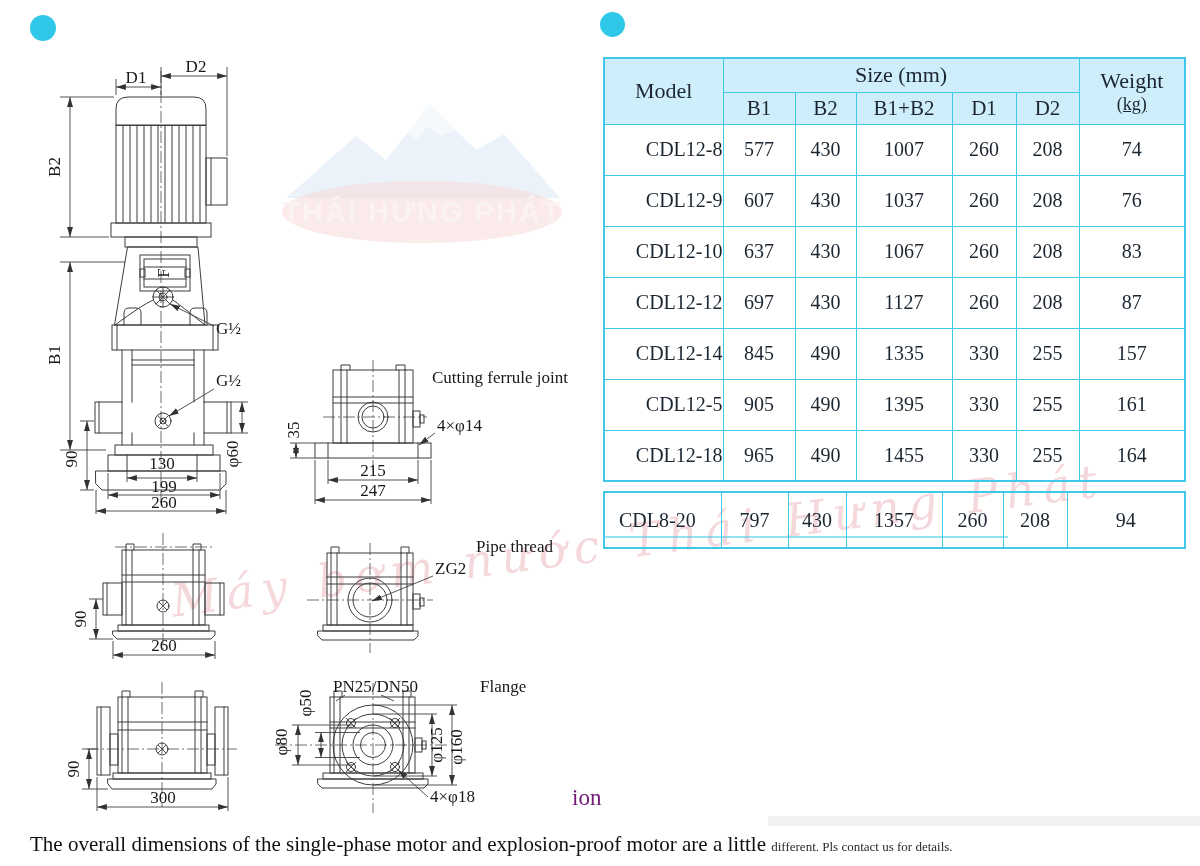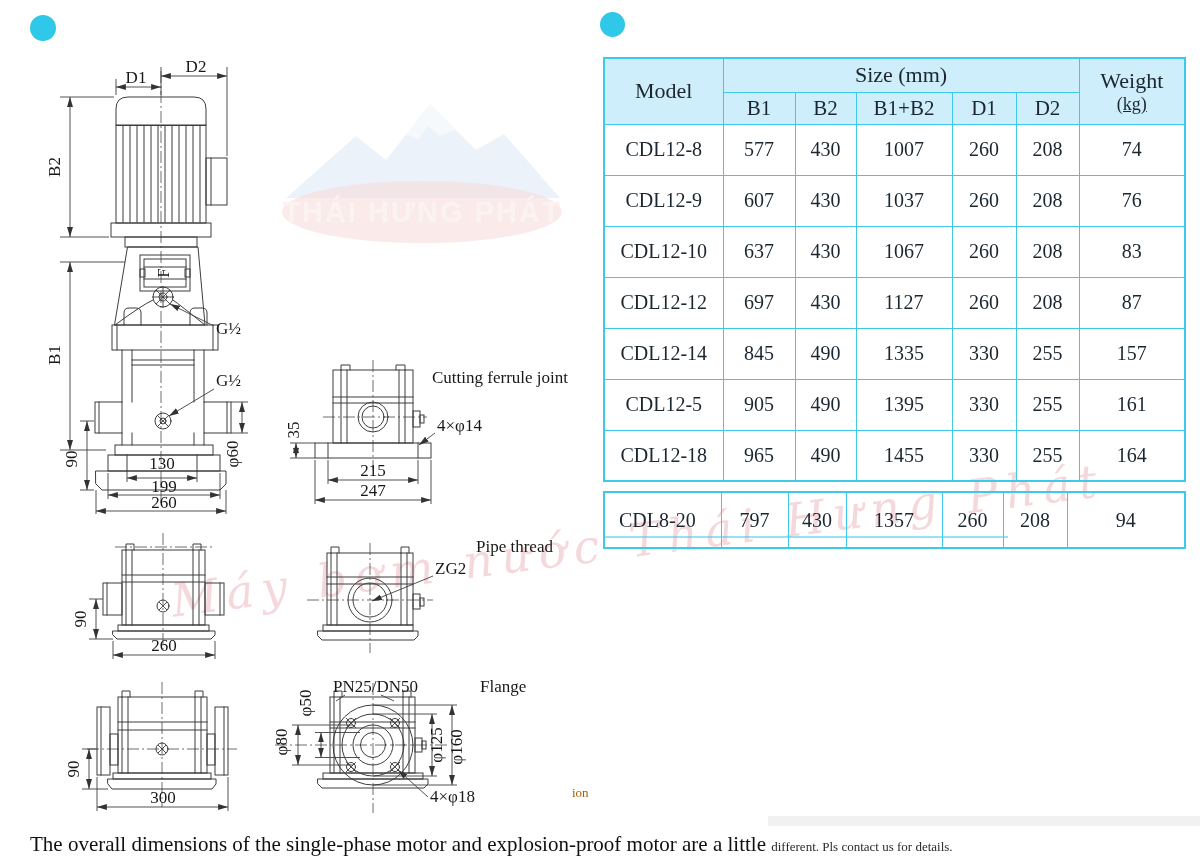--- a/index.html
+++ b/index.html
@@ -10,40 +10,40 @@
   .sec-title{position:absolute;font-family:"Liberation Sans",sans-serif;font-weight:bold;font-size:29px;color:#262626;letter-spacing:.5px;}
   
   .sw-table{position:absolute;left:603px;top:57px;width:581px;border-collapse:collapse;table-layout:fixed;color:#1b2630;}
   .sw-table th,.sw-table td{border:1.5px solid #3fc9e8;text-align:center;font-weight:normal;padding:0;}
   .sw-table{border:2px solid #3fc9e8;}
   .sw-table thead th{background:#cfeefb;font-size:22px;}
   .sw-table .h1{height:34px;} .sw-table .h2{height:32px;}
   .sw-table .h2 th{font-size:21px;}
   .sw-table tbody tr{height:51px;}
   .sw-table td{font-size:20px;}
-  .sw-table td.model{text-align:center;}
+  .sw-table td.model{text-align:right;}
   .kg{font-size:18px;text-decoration:underline;}
   .strip{position:absolute;left:603px;top:491px;width:581px;border-collapse:collapse;table-layout:fixed;color:#1b2630;border:2px solid #3fc9e8;}
   .strip td{border:1.5px solid #3fc9e8;text-align:center;font-size:20px;height:36px;padding:9px;}
   .strip td.model{text-align:left;padding-left:14px;}
   .cutline{position:absolute;left:603px;top:536px;width:405px;height:2px;background:#3fc9e8;opacity:.55;}
   
   svg.dwg{position:absolute;overflow:visible;}
   .s{stroke:#3d3d3d;stroke-width:1;fill:none;stroke-linecap:square;}
   .dim{stroke:#3f3f3f;stroke-width:.9;fill:none;}
   .cl{stroke:#4a4a4a;stroke-width:.8;fill:none;stroke-dasharray:12 3 2 3;}
   text.lbl{font-family:"Liberation Serif",serif;font-size:17px;fill:#181818;}
   
   .wm-logo{opacity:.5;}
   .wm-diag{position:absolute;left:168px;top:574px;width:840px;transform:rotate(-7.4deg);transform-origin:left top;
     font-family:"DejaVu Serif",serif;font-style:italic;font-size:46px;letter-spacing:8px;color:#e8aab1;opacity:.45;white-space:nowrap;}
   
   .footnote{position:absolute;left:30px;top:832px;width:1140px;font-size:21px;color:#101010;}
   .footnote .p2{font-size:13px;color:#2a2a2a;}
-  .fragment{position:absolute;left:572px;top:785px;font-size:13px;color:#a16207;}
+  .fragment{position:absolute;left:572px;top:785px;font-size:23px;color:#701a75;}
   .artifact{position:absolute;left:768px;top:816px;width:432px;height:10px;background:#f1f1f1;}
 </style>
 </head>
 <body>
 
 <div class="page">
 
   <svg class="dwg wm-logo" style="left:278px;top:98px;" width="290" height="148" viewBox="0 0 290 148">
     <polygon points="8,100 78,38 108,62 152,6 198,52 226,36 282,100" fill="#d9e6f4"></polygon>
     <polygon points="128,36 152,6 178,32 162,38 150,28 140,42" fill="#eef4fb"></polygon>

